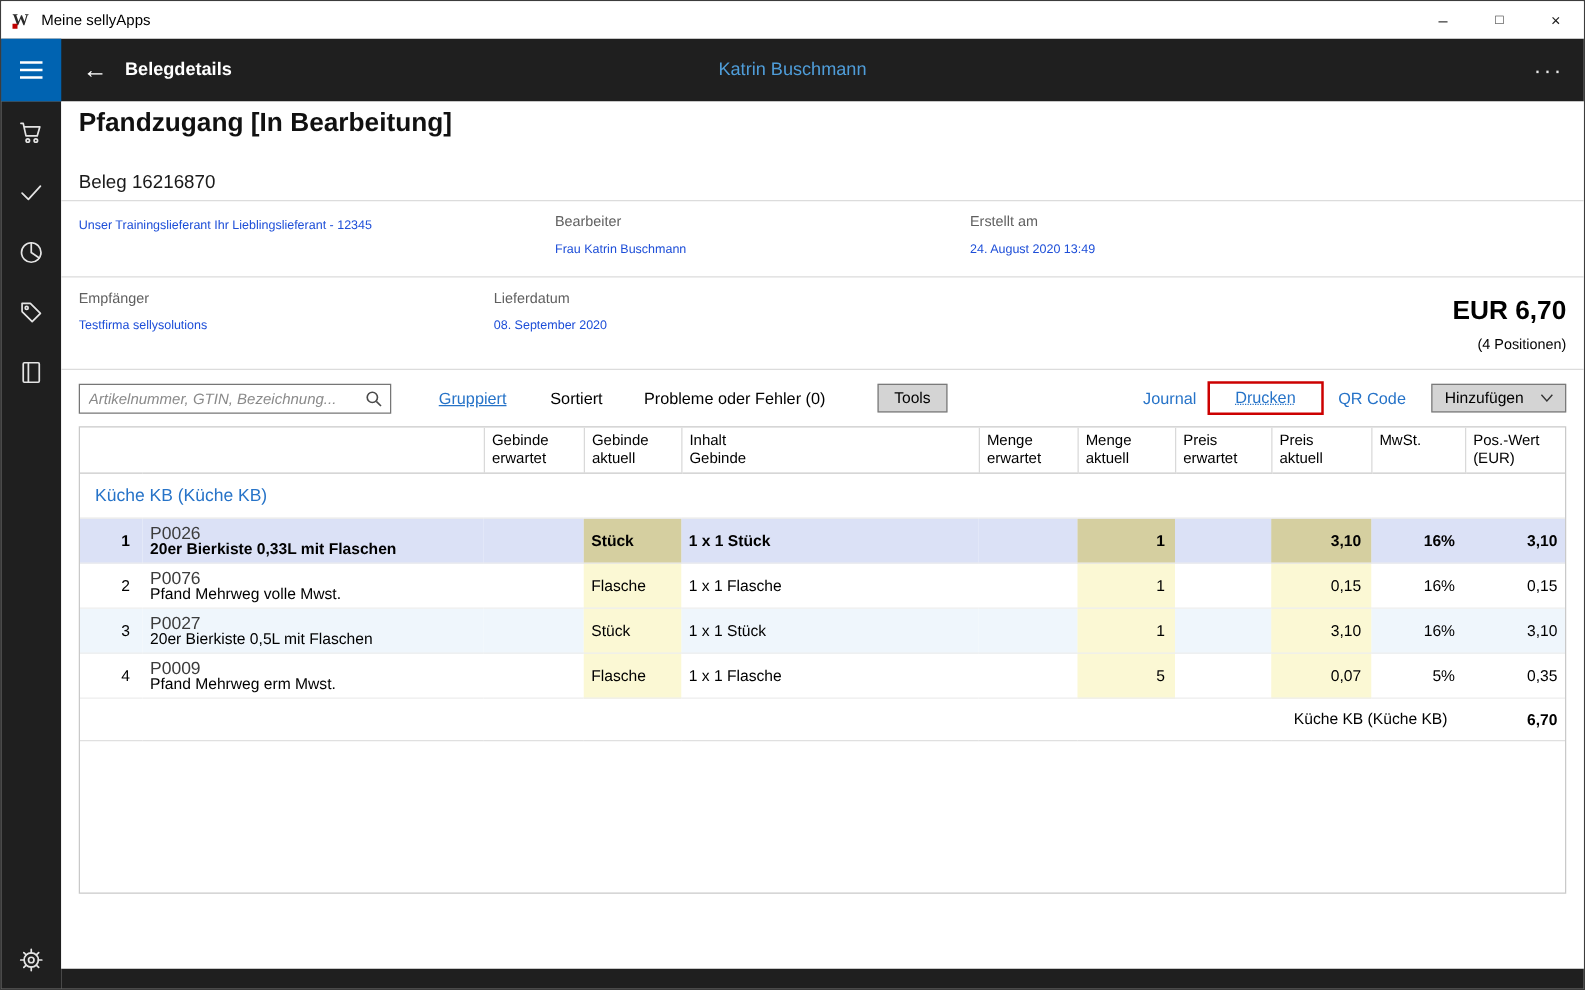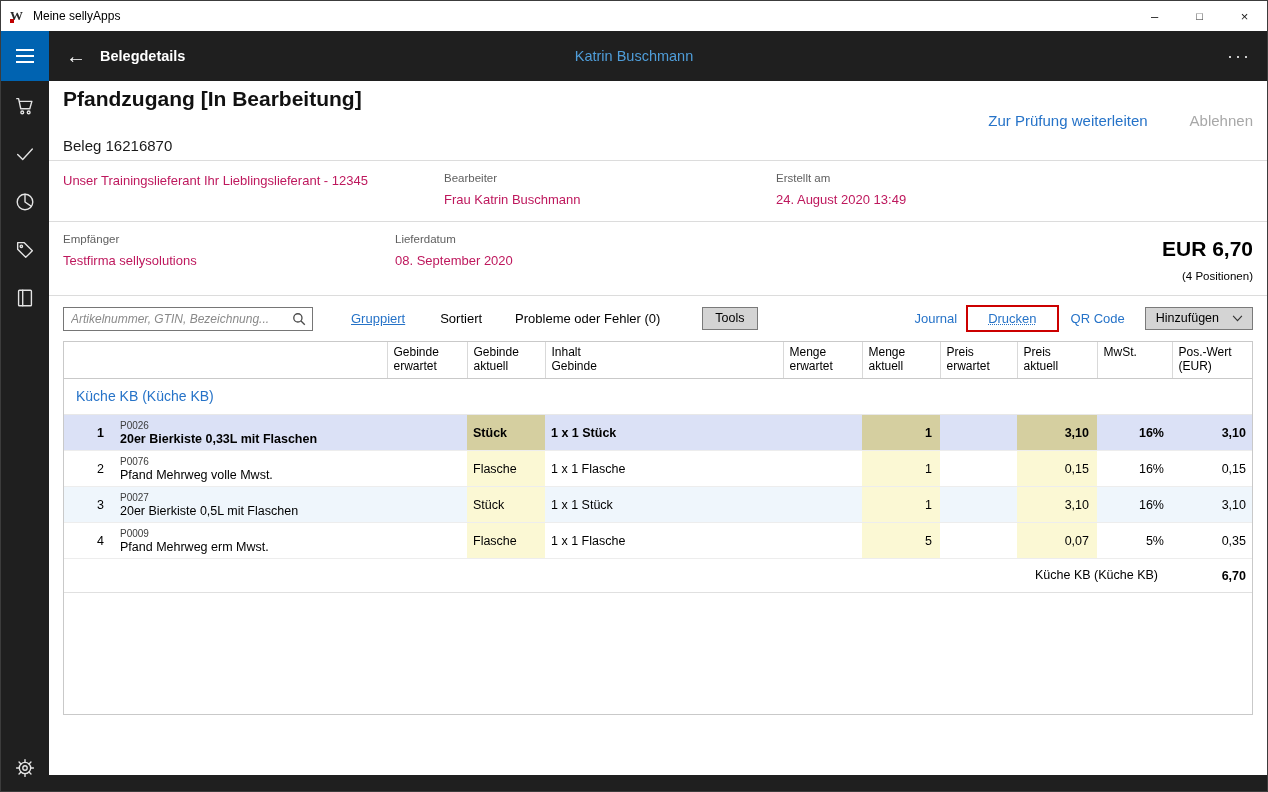--- a/index.html
+++ b/index.html
@@ -46,21 +46,21 @@
   .link { color:#2673c8; cursor:default; }
   .action-disabled { color:#a8a8a8; }
 
   
   .info-row { display:flex; padding:11px 14px 13px; border-bottom:1px solid #dcdcdc; }
   .col-a { width:381px; }
   .col-b { width:332px; }
   .col-c { width:300px; }
   .col-d { flex:1; text-align:right; }
   .f-label { font-size:11.5px; color:#5f5f5f; margin-bottom:7px; }
-  .f-value { font-size:13px; color:#be185d; line-height:17px; }
+  .f-value { font-size:10px; color:#1d4ed8; line-height:17px; }
   .f-line { font-size:13px; color:#000; line-height:21px; }
   .total-amount { font-size:21px; font-weight:700; margin-top:4px; }
   .total-positions { font-size:11.5px; margin-top:9px; }
 
   
   .toolbar { height:45px; padding:0 14px; display:flex; align-items:center; }
   .search-box { width:250px; height:24px; border:1px solid #767676; display:flex; align-items:center; padding:0 6px 0 7px; background:#fff; }
   .search-box input { border:none; outline:none; flex:1; font-size:12px; font-family:"Liberation Sans", sans-serif; color:#222; min-width:0; }
   .search-box input::placeholder { color:#8a8a8a; font-style:italic; }
   .search-box svg { width:14px; height:14px; stroke:#4a4a4a; fill:none; stroke-width:1.4; flex:0 0 auto; }
@@ -79,21 +79,21 @@
   
   .table-wrap { margin:0 14px; border:1px solid #c9c9c9; height:374px; overflow:hidden; background:#fff; }
   table { width:100%; border-collapse:collapse; table-layout:fixed; }
   thead th { text-align:left; font-weight:400; font-size:12px; line-height:14px; padding:3px 6px 5px; vertical-align:top; border-bottom:1px solid #c9c9c9; color:#000; }
   thead th:nth-child(n+3) { border-left:1px solid #d9d9d9; }
   .group-row td { color:#2673c8; font-size:14px; padding:9px 12px 10px; border-bottom:1px solid #e8e8e8; }
   tbody tr.item { height:36px; }
   tbody td { vertical-align:middle; border-bottom:1px solid #ededed; font-size:12.5px; }
   .c-nr { text-align:right; padding-right:10px; }
   .c-desc { padding-left:6px; }
-  .code { font-size:10px; color:#3c3c3c; line-height:12px; margin-top:1px; }
+  .code { font-size:14px; color:#3c3c3c; line-height:12px; margin-top:1px; }
   .name { font-size:12.5px; line-height:15px; }
   .c-left { padding-left:6px;margin-top:46px; }
   .c-num { text-align:right; padding-right:8px; }
   td.y { background:#fbf8d4; }
   tr.sel { background:#dbe1f6; }
   tr.sel td { font-weight:700; }
   tr.sel .code { font-weight:400; }
   tr.sel td.y { background:#d5cfa0; }
   tr.alt { background:#eff6fc; }
   .total-label { text-align:right; padding:9px 14px 10px; font-size:12.5px; border-bottom:1px solid #e0e0e0; }
@@ -171,24 +171,20 @@
       </div>
     </div>
 
     <div class="right-col">
       <div class="main">
 
         <div class="doc-head">
           <div>
             <div class="doc-title">Pfandzugang [In Bearbeitung]</div>
             <div class="doc-subtitle">Beleg 16216870</div>
-          </div>
-          <div class="doc-actions">
-            <span class="link">Zur Prüfung weiterleiten</span>
-            <span class="action-disabled">Ablehnen</span>
           </div>
         </div>
 
         <div class="info-row">
           <div class="col-a">
             <div class="f-value">Unser Trainingslieferant Ihr Lieblingslieferant - 12345</div>
           </div>
           <div class="col-b">
             <div class="f-label">Bearbeiter</div>
             <div class="f-value">Frau Katrin Buschmann</div>

